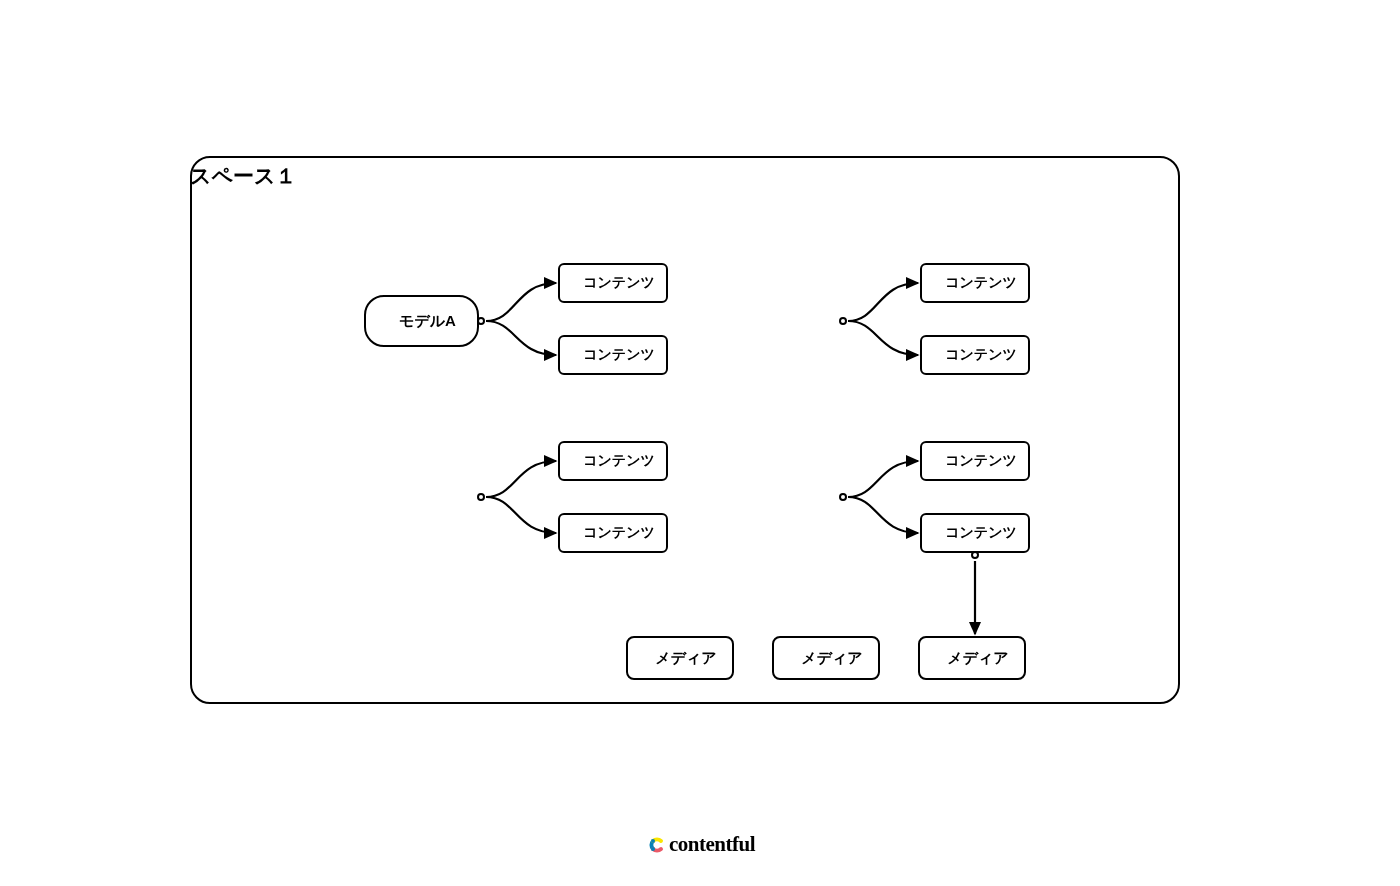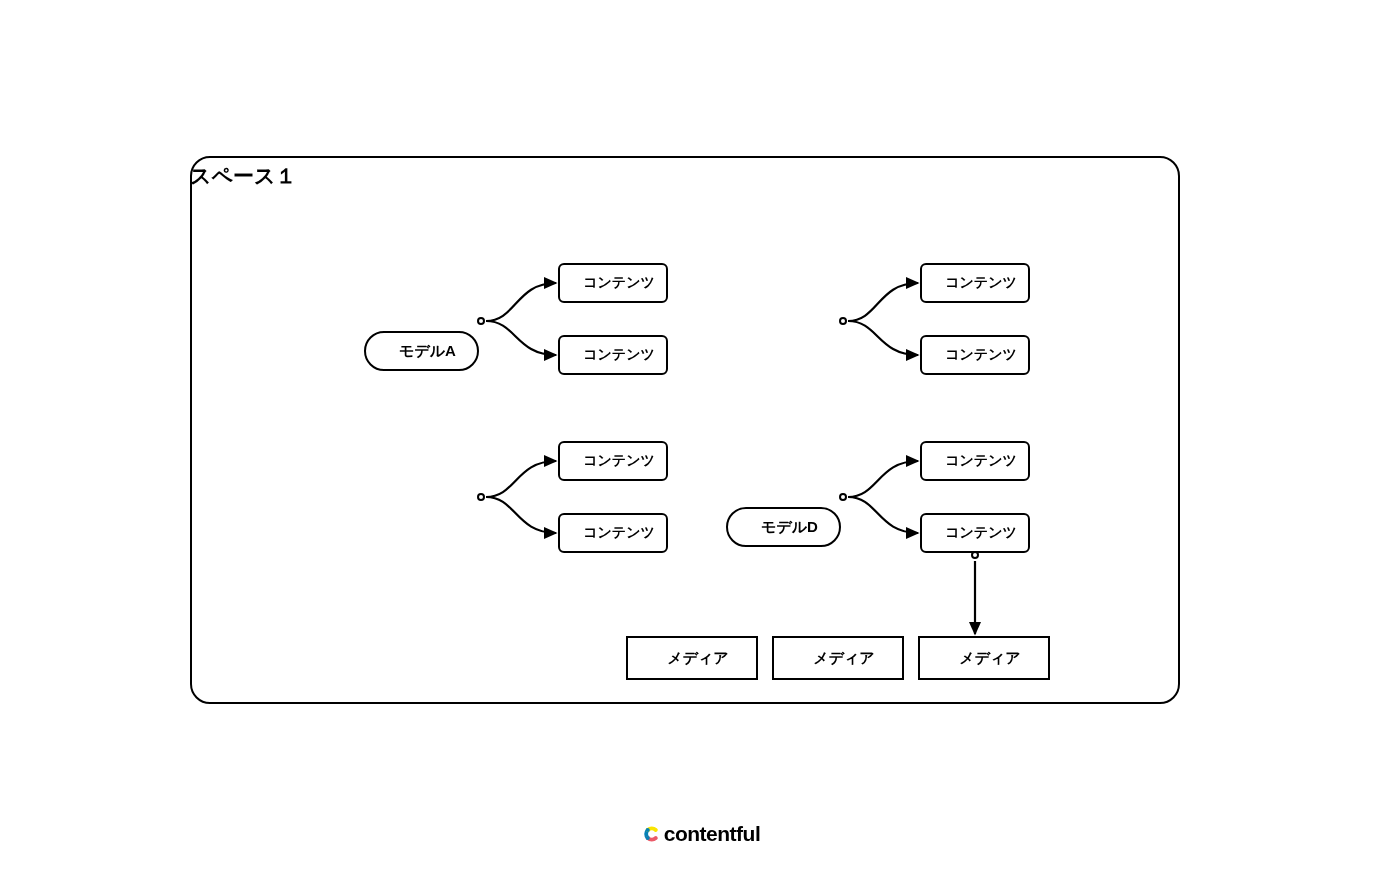--- a/index.html
+++ b/index.html
@@ -33,40 +33,41 @@
       position: absolute;
       border: 2.5px solid #000;
       background: #fff;
       text-align: center;
       display: flex;
       align-items: center;
       justify-content: center;
       font-weight: 600;
       padding-left: 12px;
     }
-    .model { width: 115px; height: 40px; border-radius: 20px; font-size: 15px; margin-top: 36px; }
+    .model { width: 115px; height: 52px; border-radius: 20px; font-size: 15px; }
     .content { width: 110px; height: 40px; border-radius: 6px; font-size: 14px; }
-    .media { width: 132px; height: 44px; border-radius: 0; font-size: 15px; }
+    .media { width: 108px; height: 44px; border-radius: 8px; font-size: 15px; }
     .port {
       position: absolute;
       width: 8px;
       height: 8px;
       border: 2px solid #000;
       border-radius: 50%;
       background: #fff;
     }
     svg.wires { position: absolute; left: 0; top: 0; pointer-events: none; }
     .logo {
       position: absolute;
       left: 50%;
       transform: translateX(-50%);
-      bottom: 40px;
+      bottom: 29px;
       display: flex;
       align-items: center;
       gap: 0;
+      font-family: Liberation Serif, serif;
     }
     .logo-word { font-size: 21px; font-weight: 700; letter-spacing: -0.5px; }
     .logo-mark { width: 24px; height: 24px; position: relative; }
   </style>
 </head>
 <body>
 
 <div class="canvas">
 
   <div class="space-label">スペース１</div>
@@ -113,23 +114,20 @@
     </div>
 
   <div class="port" style="left:477px; top:493px;"></div>
   <div class="node content" style="left:558px; top:441px;">
       <span>コンテンツ</span>
     </div>
   <div class="node content" style="left:558px; top:513px;">
       <span>コンテンツ</span>
     </div>
 
-  <div class="node model" style="left:726px; top:471px;">
-      <span>モデルD</span>
-    </div>
   <div class="port" style="left:839px; top:493px;"></div>
   <div class="node content" style="left:920px; top:441px;">
       <span>コンテンツ</span>
     </div>
   <div class="node content" style="left:920px; top:513px;">
       <span>コンテンツ</span>
     </div>
   <div class="port" style="left:971px; top:551px;"></div>
 
   <div class="node media" style="left:626px; top:636px;">

